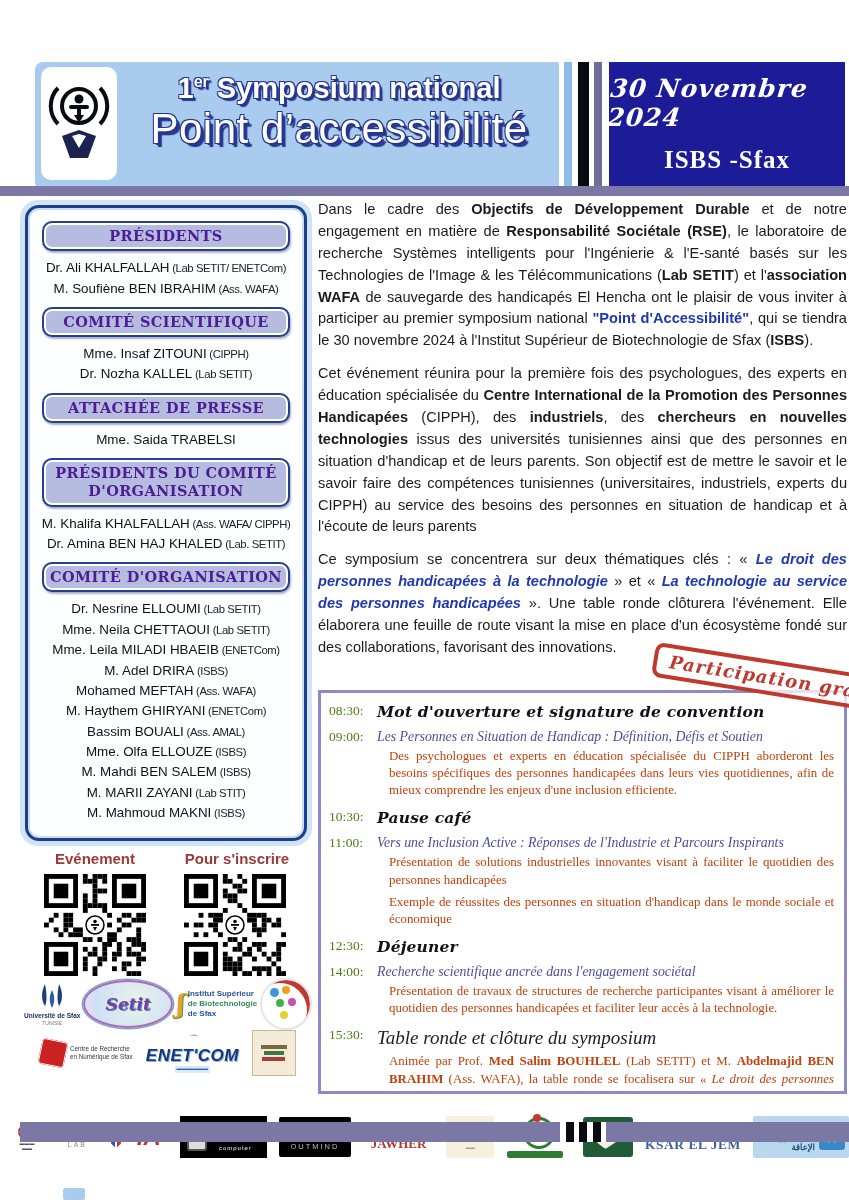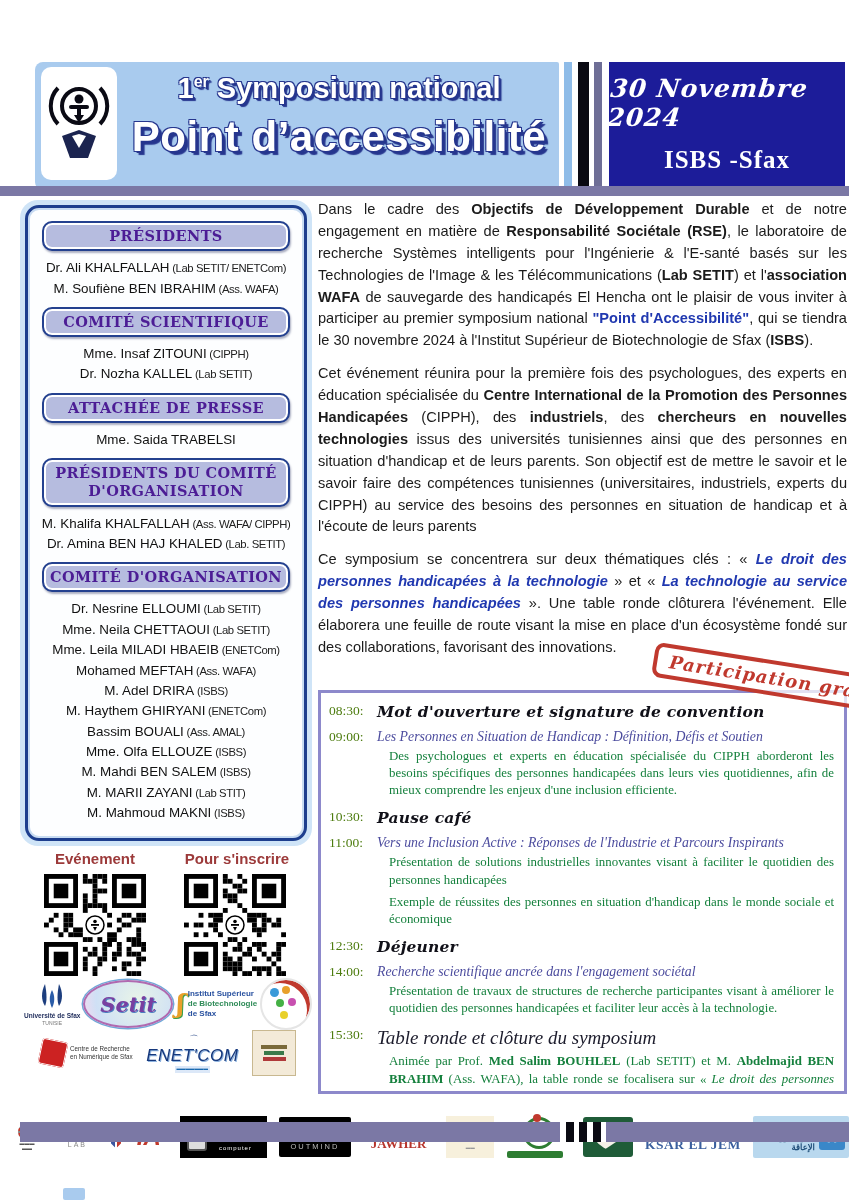--- a/index.html
+++ b/index.html
@@ -9,21 +9,21 @@
   
   .hdr-band{position:absolute;left:35px;top:62px;width:524px;height:128px;
             background:#a9cbee;border-radius:8px 2px 2px 8px;}
   .icon-box{position:absolute;left:6px;top:5px;width:76px;height:113px;background:#fff;
             border-radius:10px;display:flex;align-items:center;justify-content:center;}
   .hdr-titles{position:absolute;left:92px;top:4px;width:424px;height:116px;text-align:center;}
   .t1{font-size:29px;font-weight:bold;color:#fff;letter-spacing:0px;margin-top:6px;
       text-shadow:-1px -1px 0 #26368e,1px -1px 0 #26368e,-1px 1px 0 #26368e,
                   2px 2px 0 #26368e,3px 3px 1px #26368e;}
   .t1 sup{font-size:16px;}
-  .t2{font-size:42px;font-weight:bold;color:#fff;margin-top:8px;letter-spacing:0.5px;
+  .t2{font-size:42px;font-weight:normal;color:#fff;margin-top:0;letter-spacing:0.5px;
       text-shadow:-1px -1px 0 #26368e,1px -1px 0 #26368e,-1px 1px 0 #26368e,
                   2px 2px 0 #26368e,4px 4px 1px #26368e;}
   .stripes{position:absolute;left:559px;top:62px;height:124px;display:flex;}
   .stripes div{height:100%;}
   .date-box{position:absolute;left:609px;top:62px;width:236px;height:124px;background:#1c1c99;
             display:flex;flex-direction:column;align-items:center;justify-content:center;gap:14px;}
   .date-txt{font-family:"DejaVu Serif",serif;font-style:italic;font-weight:bold;color:#fff;
             font-size:25px;letter-spacing:1px;transform:skewX(-6deg);}
   .venue-txt{font-family:"Liberation Serif",serif;font-weight:bold;color:#fff;font-size:25px;
              letter-spacing:1px;}
@@ -58,21 +58,21 @@
   .ag-row{display:flex;margin-bottom:3px;}
   .ag-time{flex:none;width:48px;font-family:"Liberation Serif",serif;font-size:13.5px;
            color:#4d7c0f;padding-top:2px;}
   .ag-body{flex:1;}
   .ag-title.major{font-family:"DejaVu Serif",serif;font-style:italic;font-weight:bold;
                   font-size:15.5px;color:#101018;letter-spacing:.2px;padding:1px 0 3px 0;}
   .ag-title.topic{font-family:"Liberation Serif",serif;font-style:italic;font-size:13.8px;
                   color:#4c4c9e;padding:2px 0 1px 0;}
   .ag-title.round{font-family:"Liberation Serif",serif;font-style:italic;font-size:19px;
                   color:#1c1c2c;padding:2px 0 2px 0;}
-  .ag-detail{font-family:"Liberation Serif",serif;font-size:12.9px;color:#15803d;
+  .ag-detail{font-family:"Liberation Serif",serif;font-size:12.9px;color:#c2410c;
              text-align:justify;margin:2px 0 5px 12px;line-height:1.33;}
 
   
   .stamp{position:absolute;left:652px;top:663px;transform:rotate(9deg);z-index:6;
          border:4px solid #c0392e;border-radius:9px;padding:3px 12px;background:rgba(255,255,255,.75);}
   .stamp span{font-family:"DejaVu Serif",serif;font-style:italic;font-weight:bold;
          font-size:18px;color:#c0392e;letter-spacing:1px;white-space:nowrap;}
 
   
   .qr-label{position:absolute;font-size:15px;font-weight:bold;color:#9c3a3a;width:150px;text-align:center;}
@@ -82,36 +82,36 @@
   .partners1{position:absolute;left:24px;top:978px;width:288px;height:52px;display:flex;
              align-items:center;justify-content:space-between;}
   .partners2{position:absolute;left:40px;top:1032px;width:256px;height:42px;display:flex;
              align-items:center;justify-content:space-between;}
   .plogo{display:flex;flex-direction:column;align-items:center;justify-content:center;text-align:center;}
   .pl-sfax-txt{font-size:6.5px;font-weight:bold;color:#23305e;line-height:1.1;}
   .pl-sfax-sub{font-size:5px;color:#777;}
   .pl-setit{width:86px;height:44px;border:2px solid #b06ab0;border-radius:50%;display:flex;
             align-items:center;justify-content:center;background:radial-gradient(circle at 60% 40%,#e8f4e8,#cfe0f5 70%,#f5d9ee);
             box-shadow:0 0 0 1.5px #6fa8d8;}
-  .pl-setit span{font-family:"DejaVu Serif",serif;font-style:italic;font-weight:bold;font-size:21px;
+  .pl-setit span{font-family:"DejaVu Serif",serif;font-style:italic;font-weight:bold;font-size:17px;
             color:#7a3fa0;text-shadow:1px 1px 0 #4d7fc0;}
   .pl-isbs{font-size:8px;font-weight:bold;color:#2a52a0;text-align:left;line-height:1.25;display:flex;align-items:center;gap:3px;}
   .pl-isbs .squig{font-family:"DejaVu Serif",serif;font-size:26px;color:#e8a02a;font-style:italic;
             text-shadow:1px 1px 0 #3aa04a;}
   .pl-isbs div span{display:block;}
   .pl-isbs div span:nth-child(2){color:#2e8b57;}
   .pl-circle{width:48px;height:48px;border-radius:50%;border:2px solid #e5e5e5;position:relative;background:#fff;
              box-shadow:inset -6px 6px 0 -3px #c0392e;}
   .pl-circle i{position:absolute;border-radius:50%;}
   .pl-crns{display:flex;align-items:center;gap:4px;}
   .pl-crns .diam{width:26px;height:26px;background:#cc2222;transform:rotate(12deg);border-radius:3px;
              box-shadow:inset 0 0 0 1px #fff;position:relative;}
   .pl-crns .txt{font-size:6.3px;color:#333;text-align:left;line-height:1.2;}
   .pl-enet .arc{font-family:"DejaVu Serif",serif;font-style:italic;font-size:9px;color:#16387c;}
-  .pl-enet .big{font-family:"Liberation Sans",sans-serif;font-weight:normal;font-style:italic;
+  .pl-enet .big{font-family:"Liberation Sans",sans-serif;font-weight:bold;font-style:italic;
              font-size:17px;color:#16387c;letter-spacing:.5px;text-shadow:1px 1px 0 #8fb4e0;}
   .pl-enet .sub{font-size:4.5px;color:#1a6ab0;background:#dce8f8;padding:1px 2px;line-height:1.1;}
   .pl-arab{width:42px;height:44px;background:#f3ead8;border:1px solid #c8b890;display:flex;
            flex-direction:column;align-items:center;justify-content:center;gap:2px;}
   .pl-arab i{display:block;width:26px;height:4px;background:#7a6a3a;}
   .pl-arab i:nth-child(2){background:#3a7a4a;width:20px;}
   .pl-arab i:nth-child(3){background:#b03a3a;width:23px;}
 
   
   .footer-strip{position:absolute;left:18px;top:1116px;width:831px;height:42px;display:flex;
@@ -225,22 +225,22 @@
         <div class="sb-head">PRÉSIDENTS DU COMITÉ D'ORGANISATION</div>
         <div class="sb-members">
           <div class="sb-line"><span>M. Khalifa KHALFALLAH</span><span class="sb-affil">&nbsp;(Ass. WAFA/ CIPPH)</span></div>
           <div class="sb-line"><span>Dr. Amina BEN HAJ KHALED</span><span class="sb-affil">&nbsp;(Lab. SETIT)</span></div>
         </div>
         <div class="sb-head">COMITÉ D'ORGANISATION</div>
         <div class="sb-members">
           <div class="sb-line"><span>Dr. Nesrine ELLOUMI</span><span class="sb-affil">&nbsp;(Lab SETIT)</span></div>
           <div class="sb-line"><span>Mme. Neila CHETTAOUI</span><span class="sb-affil">&nbsp;(Lab SETIT)</span></div>
           <div class="sb-line"><span>Mme. Leila MILADI HBAEIB</span><span class="sb-affil">&nbsp;(ENETCom)</span></div>
+          <div class="sb-line"><span>M. Adel DRIRA</span><span class="sb-affil">&nbsp;(ISBS)</span></div>
           <div class="sb-line"><span>Mohamed MEFTAH</span><span class="sb-affil">&nbsp;(Ass. WAFA)</span></div>
-          <div class="sb-line"><span>M. Adel DRIRA</span><span class="sb-affil">&nbsp;(ISBS)</span></div>
           <div class="sb-line"><span>M. Haythem GHIRYANI</span><span class="sb-affil">&nbsp;(ENETCom)</span></div>
           <div class="sb-line"><span>Bassim BOUALI</span><span class="sb-affil">&nbsp;(Ass. AMAL)</span></div>
           <div class="sb-line"><span>Mme. Olfa ELLOUZE</span><span class="sb-affil">&nbsp;(ISBS)</span></div>
           <div class="sb-line"><span>M. Mahdi BEN SALEM</span><span class="sb-affil">&nbsp;(ISBS)</span></div>
           <div class="sb-line"><span>M. MARII ZAYANI</span><span class="sb-affil">&nbsp;(Lab STIT)</span></div>
           <div class="sb-line"><span>M. Mahmoud MAKNI</span><span class="sb-affil">&nbsp;(ISBS)</span></div>
         </div>
       </div>
   </div>
 

